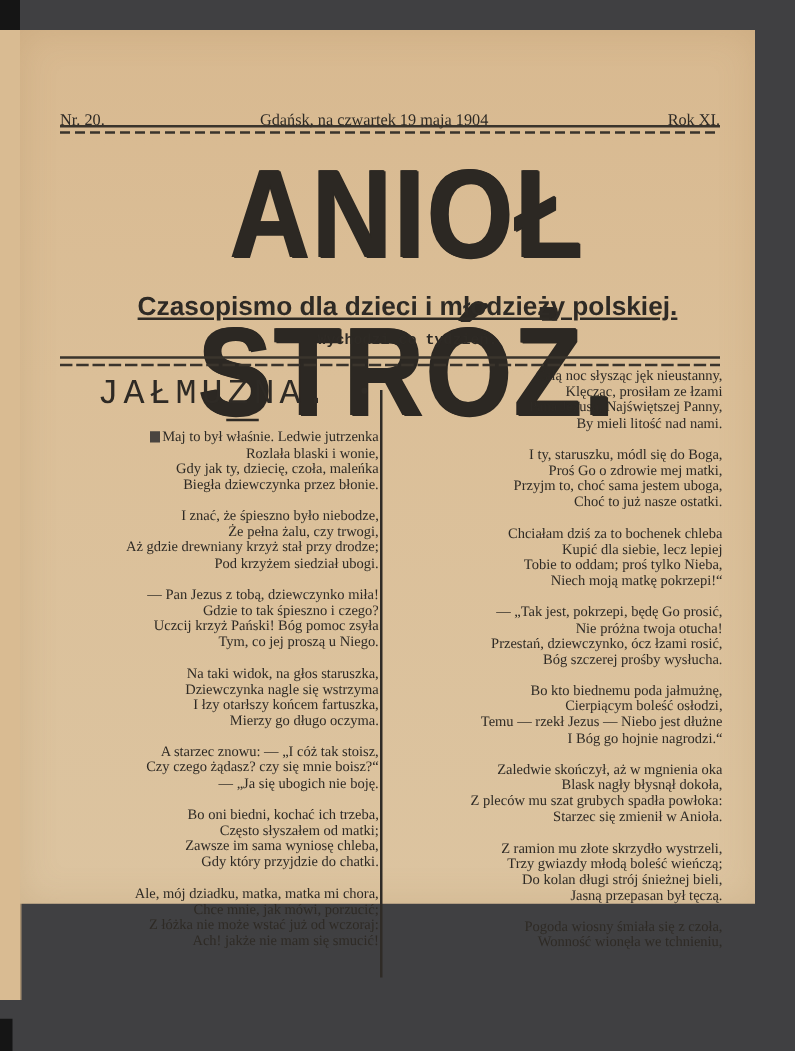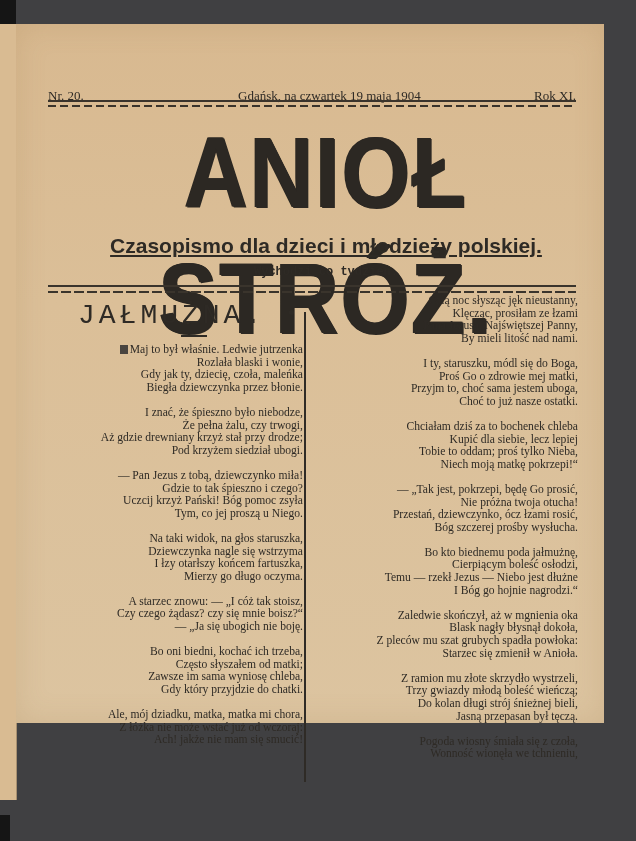--- a/index.html
+++ b/index.html
@@ -24,21 +24,21 @@
       position: absolute; left: 16px; top: 24px; width: 588px; height: 699px;
       background: linear-gradient(180deg, #d8b990 0%, #dbbf98 40%, #dcc4a0 100%);
       box-shadow: inset 0 0 30px rgba(150,110,60,0.18);
     }
     .masthead-line {
       position: absolute; left: 32px; top: 60px; width: 528px; height: 24px;
       font-family: "Liberation Serif", serif; font-size: 13px; color: #2e2a25;
     }
     .masthead-line span { position: absolute; top: 4px; }
     .issue { left: 0; }
-    .date { left: 160px; margin-left: 30px; }
+    .date { left: 160px; }
     .year { right: 0; }
     .rule-wave {
       position: absolute; left: 32px; top: 76px; width: 528px; height: 5px;
       border-top: 2px solid #3a342c;
       background: repeating-linear-gradient(90deg, #3a342c 0 8px, transparent 8px 12px);
       background-size: 12px 2px; background-repeat: repeat-x; background-position: 0 3px;
     }
     .title {
       position: absolute; left: 60px; top: 85px; width: 500px; height: 120px;
       font-family: "Liberation Sans", sans-serif; font-weight: 900;
@@ -151,20 +151,21 @@
         <span class="line">— „Ja się ubogich nie boję.</span>
       </div>
       <div class="stanza">
         <span class="line">Bo oni biedni, kochać ich trzeba,</span>
         <span class="line">Często słyszałem od matki;</span>
         <span class="line">Zawsze im sama wyniosę chleba,</span>
         <span class="line">Gdy który przyjdzie do chatki.</span>
       </div>
       <div class="stanza">
         <span class="line">Ale, mój dziadku, matka, matka mi chora,</span>
+        <span class="line">Chce mnie, jak mówi, porzucić;</span>
         <span class="line">Z łóżka nie może wstać już od wczoraj:</span>
         <span class="line">Ach! jakże nie mam się smucić!</span>
       </div>
     </div>
   <div class="col col-right" id="right-col">
       <div class="stanza">
         <span class="line">Całą noc słysząc jęk nieustanny,</span>
         <span class="line">Klęcząc, prosiłam ze łzami</span>
         <span class="line">Pana Jezusa, Najświętszej Panny,</span>
         <span class="line">By mieli litość nad nami.</span>

